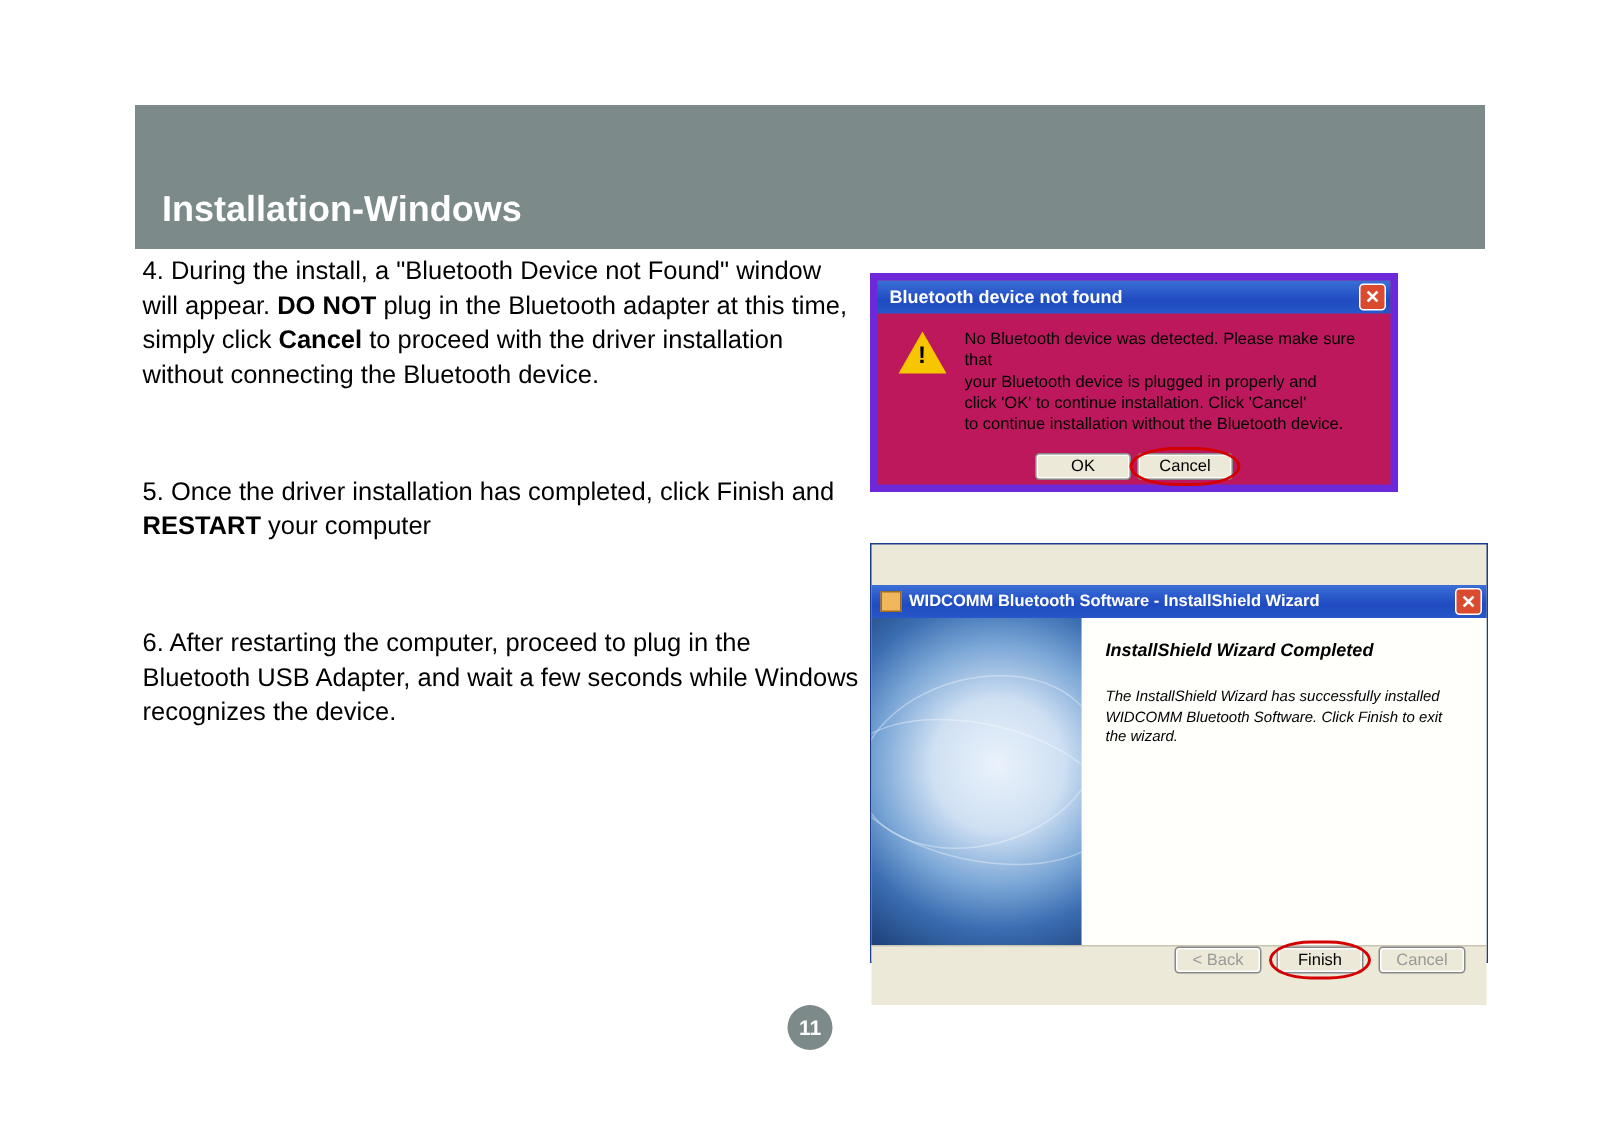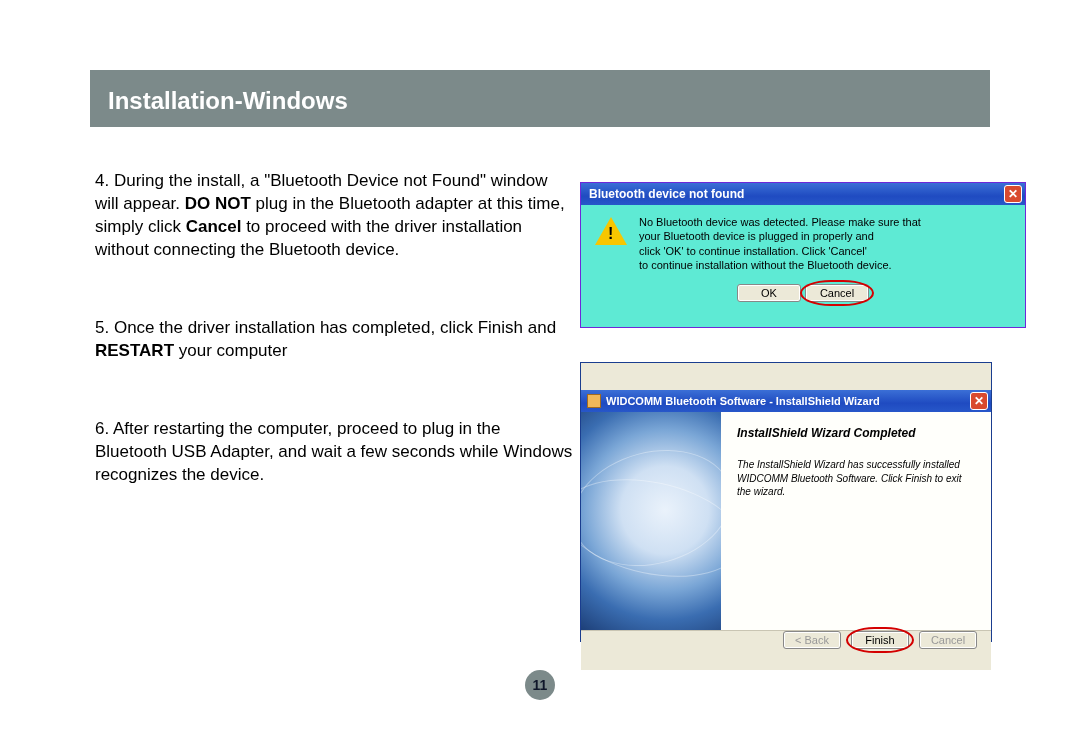--- a/index.html
+++ b/index.html
@@ -9,21 +9,21 @@
     width: 1080px;
     height: 750px;
     position: relative;
     overflow: hidden;
   }
   .header-band {
     position: absolute;
     left: 90px;
     top: 70px;
     width: 900px;
-    height: 57px;
+    height: 96px;
     background: #7c8a8a;
     display: flex;
     align-items: flex-end;
     padding: 16px 0 12px 18px;
   }
   .header-title {
     color: #fff;
     font-size: 24px;
     font-weight: bold;
   }
@@ -37,24 +37,24 @@
     color: #000;
   }
   .step { margin-bottom: 55px; }
   .step .num { display: inline; }
   .bold { font-weight: bold; }
   
   .dialog1 {
     position: absolute;
     left: 580px;
     top: 182px;
-    width: 446px;
+    width: 352px;
     height: 146px;
-    border: 1px solid #6d28d9;
-    background: #5eead4;
+    border: 5px solid #6d28d9;
+    background: #be185d;
     font-size: 11px;
   }
   .dlg1-title {
     height: 22px;
     background: linear-gradient(#3b6fd6,#1f4bc1 60%,#2757c9);
     color: #fff;
     font-weight: bold;
     display: flex;
     align-items: center;
     padding: 0 4px 0 8px;
@@ -208,21 +208,21 @@
   .xp-btn-sm.disabled { color: #999; }
   
   .pagenum {
     position: absolute;
     left: 50%;
     bottom: 50px;
     transform: translateX(-50%);
     width: 30px; height: 30px;
     border-radius: 50%;
     background: #7c8a8a;
-    color: #0f172a;
+    color: #ffffff;
     font-weight: bold;
     font-size: 14px;
     display: flex;
     align-items: center;
     justify-content: center;
   }
 </style>
 </head>
 <body>
 

